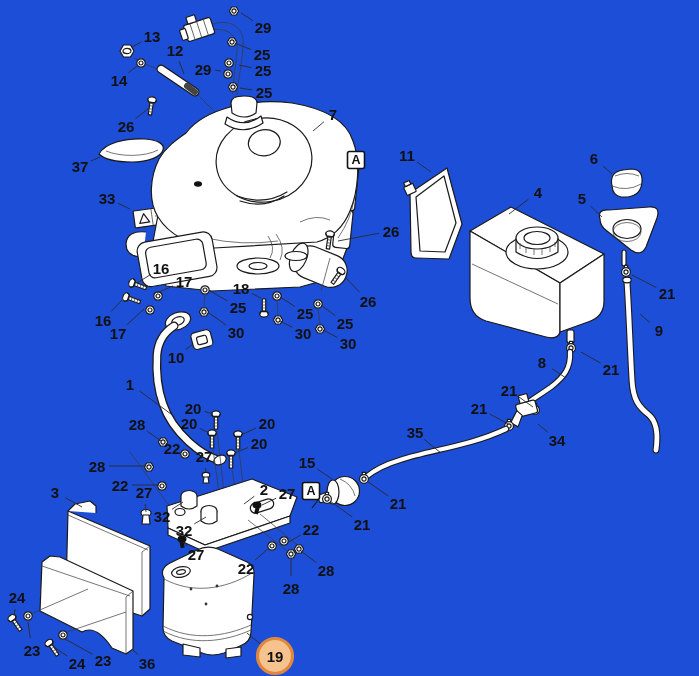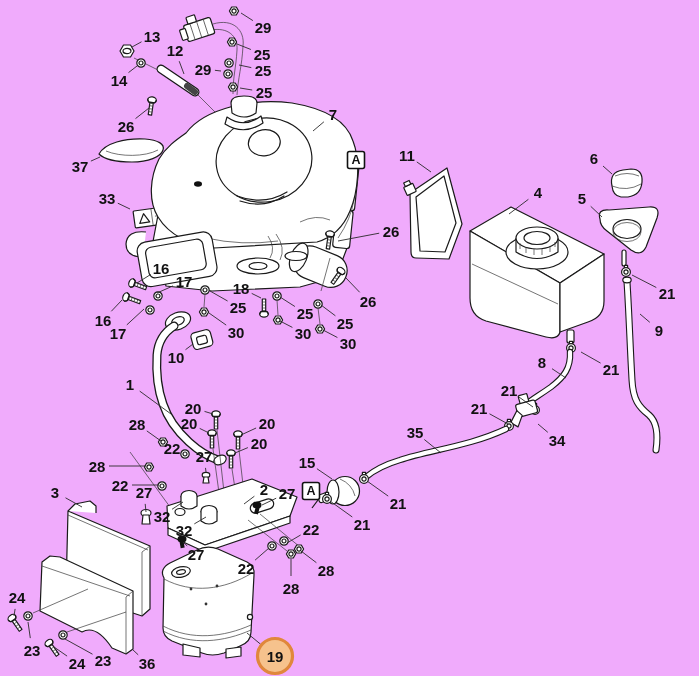--- a/index.html
+++ b/index.html
@@ -1,16 +1,16 @@
 <!DOCTYPE html>
 <html><head>
 <meta charset="utf-8">
 <style>
   html,body{margin:0;padding:0;background:#fff;}
-  .canvas{position:relative;width:699px;height:676px;background:#f0abfc;overflow:hidden;
+  .canvas{position:relative;width:699px;height:676px;background:#1d4ed8;overflow:hidden;
           font-family:"Liberation Sans",sans-serif;}
   svg{display:block;}
   .callout{font:bold 15px "Liberation Sans",sans-serif;fill:#111;text-anchor:middle;dominant-baseline:central;}
   .abox-text{font-size:12.5px;}
   .abox{fill:#fff;stroke:#111;stroke-width:1.6;}
   .leader{stroke:#2a2a2a;stroke-width:0.9;}
   .ln{fill:none;stroke:#1a1a1a;stroke-width:1.2;stroke-linecap:round;stroke-linejoin:round;}
   .lnf{fill:#ffffff;stroke:#1a1a1a;stroke-width:1.2;stroke-linejoin:round;}
   .thin{fill:none;stroke:#3a3a3a;stroke-width:0.7;}
   .pipe-o{fill:none;stroke:#1a1a1a;stroke-width:9;stroke-linecap:round;}

